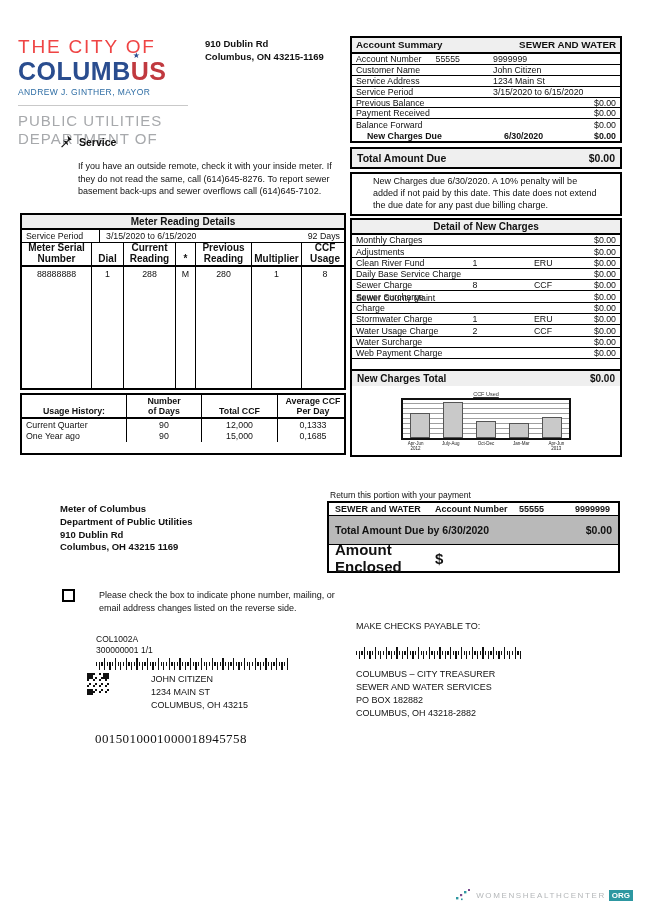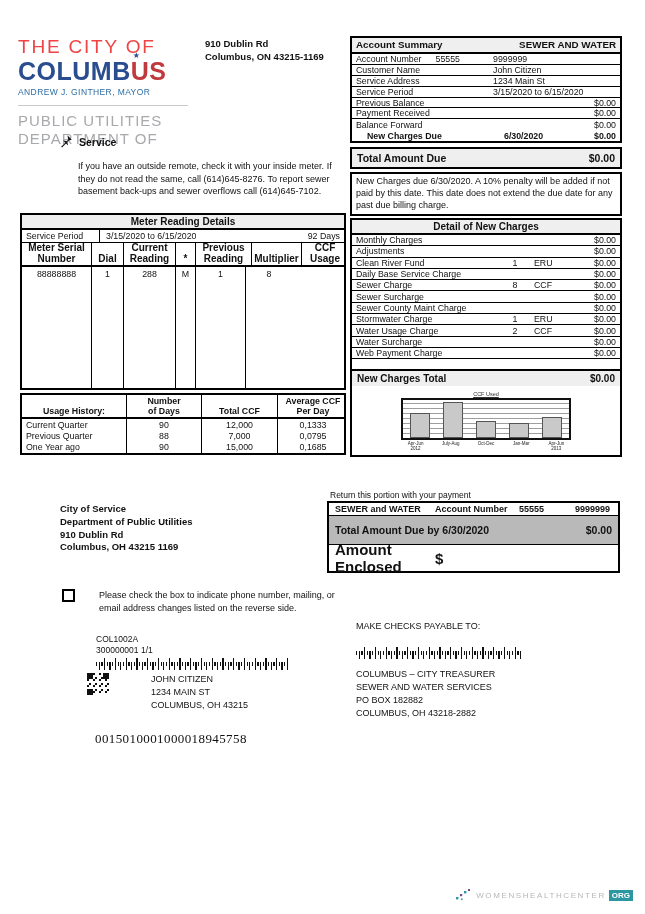--- a/index.html
+++ b/index.html
@@ -36,21 +36,21 @@
              font-size:9.8px;padding:1px 4px 2px;border-bottom:2px solid #000;}
   .as-row{display:flex;align-items:center;height:10.9px;font-size:8.8px;padding:0 4px;border-bottom:1px solid #000;}
   .as-row.nl,.as-row:last-child{border-bottom:none;}
   .as-row.b{font-weight:bold;padding-left:15px;}
   .as-label{width:137px;flex:none;white-space:nowrap;}
   .as-sub{margin-left:14px;}
   .as-val{flex:1;display:flex;justify-content:space-between;white-space:nowrap;}
   .acct-total{margin-top:4px;}
   .acct-total-in{display:flex;justify-content:space-between;align-items:center;font-weight:bold;
                  font-size:10.5px;padding:3px 5px;background:#efefef;}
-  .acct-note{margin-top:3px;font-size:9px;line-height:1.3;padding:2px 4px 3px;}
+  .acct-note{margin-top:3px;font-size:9px;line-height:1.3;padding:2px 21px 3px;}
 
   
   .tbl-title{text-align:center;font-weight:bold;font-size:10px;background:#efefef;
              border-bottom:2px solid #000;padding:1px 0;}
 
   
   .meter{position:absolute;left:20px;top:213px;width:326px;height:177px;display:flex;flex-direction:column;}
   .meter-sp{display:flex;font-size:8.8px;height:13px;align-items:center;border-bottom:1px solid #000;}
   .msp-l{width:78px;padding-left:4px;border-right:1px solid #000;align-self:stretch;display:flex;align-items:center;}
   .msp-v{flex:1;padding-left:6px;}
@@ -67,24 +67,24 @@
   .usage-head{display:flex;font-weight:bold;font-size:8.8px;text-align:center;border-bottom:2px solid #000;height:24px;}
   .uh-cell{display:flex;flex-direction:column;justify-content:flex-end;padding-bottom:1px;border-right:1px solid #000;}
   .uh-cell:last-child{border-right:none;}
   .usage-row{display:flex;font-size:8.8px;height:11.3px;align-items:center;}
   .ur-cell{border-right:1px solid #000;text-align:center;align-self:stretch;display:flex;align-items:center;justify-content:center;}
   .ur-cell:first-child{justify-content:flex-start;padding-left:4px;}
   .ur-cell:last-child{border-right:none;}
 
   
   .detail{position:absolute;left:350px;top:218px;width:272px;height:239px;display:flex;flex-direction:column;}
-  .dt-row{display:flex;align-items:center;font-size:8.8px;height:11.3px;padding:0 4px;border-bottom:1px solid #000;}
+  .dt-row{display:flex;align-items:flex-end;font-size:8.8px;height:11.3px;padding:0 4px;border-bottom:1px solid #000;}
   .dt-label{flex:1;}
   .dt-qty{width:26px;text-align:center;}
-  .dt-unit{width:42px;padding-left:6px;}
+  .dt-unit{width:42px;padding-left:6px;margin-left:40px;}
   .dt-amt{width:46px;text-align:right;}
   .dt-spacer{height:10px;}
   .dt-total{border-top:2px solid #000;background:#efefef;display:flex;justify-content:space-between;
             align-items:center;font-weight:bold;font-size:10px;padding:2px 5px;}
   .chart-area{flex:1;position:relative;}
   .chart-title{font-size:5.5px;text-align:center;text-decoration:underline;margin-top:5px;color:#333;}
   .chart-plot{margin:1px auto 0;width:170px;height:42px;border:2px solid #111;display:flex;align-items:flex-end;
               justify-content:space-around;background:
               repeating-linear-gradient(to top,#ffffff 0 4px,#9e9e9e 4px 5px);}
   .chart-bar{width:20px;background:#c9c9c9;border:1px solid #555;}
@@ -267,20 +267,21 @@
         </div>
         <div class="mh-cell" style="width: 46px; flex: 0 0 auto;">
           <span class="ln" style="display: block;">CCF Usage</span>
         </div>
       </div>
     <div class="meter-body" id="meter-body">
         <div class="mb-col" style="width: 70px; flex: 0 0 auto;">88888888</div>
         <div class="mb-col" style="width: 32px; flex: 0 0 auto;">1</div>
         <div class="mb-col" style="width: 52px; flex: 0 0 auto;">288</div>
         <div class="mb-col" style="width: 20px; flex: 0 0 auto;">M</div>
+        <div class="mb-col" style="width: 56px; flex: 0 0 auto;">280</div>
         <div class="mb-col" style="width: 50px; flex: 0 0 auto;">1</div>
         <div class="mb-col" style="width: 46px; flex: 0 0 auto;">8</div>
       </div>
   </div>
 
   <div class="usage box">
     <div class="usage-head" id="usage-head">
         <div class="uh-cell" style="width: 105px; flex: 0 0 auto;">
           <span class="ln" style="display: block;">Usage History:</span>
         </div>
@@ -295,26 +296,20 @@
           <span class="ln" style="display: block;">Average CCF</span>
           <span class="ln" style="display: block; text-align: center;">Per Day</span>
         </div>
       </div>
     <div id="usage-rows" style="flex:1;display:flex;flex-direction:column;">
         <div class="usage-row">
           <div class="ur-cell" style="width: 105px; flex: 0 0 auto;">Current Quarter</div>
           <div class="ur-cell" style="width: 75px; flex: 0 0 auto;">90</div>
           <div class="ur-cell" style="width: 76px; flex: 0 0 auto;">12,000</div>
           <div class="ur-cell" style="width: 70px; flex: 0 0 auto;">0,1333</div>
-        </div>
-        <div class="usage-row">
-          <div class="ur-cell" style="width: 105px; flex: 0 0 auto;">Previous Quarter</div>
-          <div class="ur-cell" style="width: 75px; flex: 0 0 auto;">88</div>
-          <div class="ur-cell" style="width: 76px; flex: 0 0 auto;">7,000</div>
-          <div class="ur-cell" style="width: 70px; flex: 0 0 auto;">0,0795</div>
         </div>
         <div class="usage-row">
           <div class="ur-cell" style="width: 105px; flex: 0 0 auto;">One Year ago</div>
           <div class="ur-cell" style="width: 75px; flex: 0 0 auto;">90</div>
           <div class="ur-cell" style="width: 76px; flex: 0 0 auto;">15,000</div>
           <div class="ur-cell" style="width: 70px; flex: 0 0 auto;">0,1685</div>
         </div>
       </div>
   </div>
 
@@ -418,21 +413,21 @@
           </div>
           <div>
             <span class="ln" style="display: block;">Apr-Jun</span>
             <span class="ln" style="display: block;">2013</span>
           </div>
         </div>
     </div>
   </div>
 
   <div class="remit" id="remit">
-      <span class="ln" style="display: block;">City of Service</span>
+      <span class="ln" style="display: block;">Meter of Columbus</span>
       <span class="ln" style="display: block;">Department of Public Utilities</span>
       <span class="ln" style="display: block;">910 Dublin Rd</span>
       <span class="ln" style="display: block;">Columbus, OH 43215 1169</span>
     </div>
 
   <div class="stub-note">Return this portion with your payment</div>
   <div class="stub box">
     <div class="stub-head">
       <span class="sh1">SEWER and WATER</span>
       <span class="sh2">Account Number</span>

